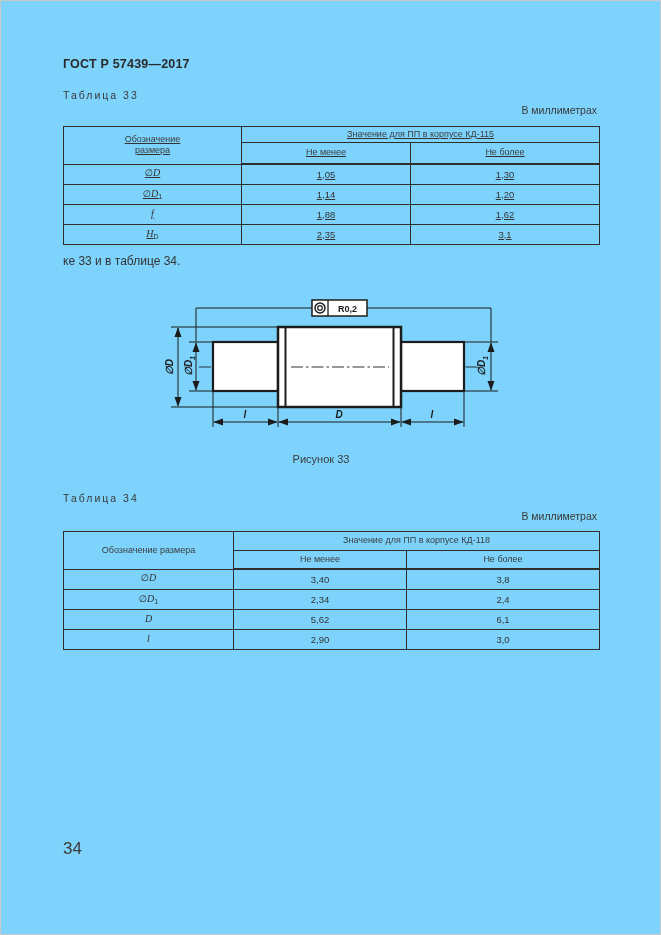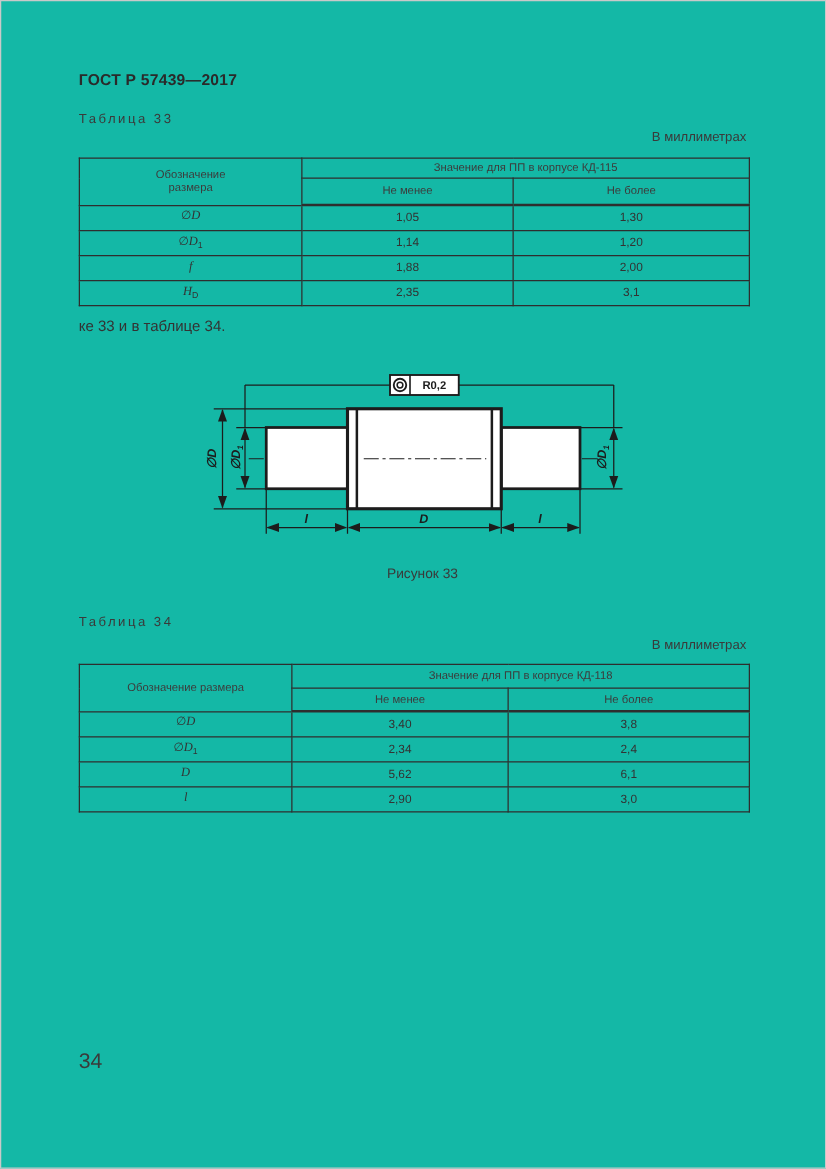--- a/index.html
+++ b/index.html
@@ -1,32 +1,32 @@
 <!DOCTYPE html>
 <html><head>
 <meta charset="utf-8">
 <style>
   html,body{margin:0;padding:0;background:#e8e8e8;}
   .page{
     position:relative;
     width:661px;height:935px;
-    background:#14b8a6;
+    background:#7dd3fc;
     border:1px solid #c9c9c9;
     box-sizing:border-box;
     font-family:"Liberation Sans", sans-serif;
     color:#2a2a2a;
     overflow:hidden;
   }
   .abs{position:absolute;}
   .doc-header{left:62px;top:56px;font-size:12.5px;font-weight:bold;letter-spacing:.2px;}
   .tbl-label{font-size:10.5px;letter-spacing:2px;color:#3a3a3a;}
   .units{font-size:10.5px;color:#3a3a3a;right:63px;}
   .para{left:62px;top:252px;width:537px;font-size:12px;line-height:16px;color:#333;}
   .para .l1{text-indent:28px;}
-  .caption{left:0;top:452px;width:640px;text-align:center;font-size:11px;color:#3a3a3a;padding-left:17px;}
+  .caption{left:0;top:452px;width:640px;text-align:center;font-size:11px;color:#3a3a3a;}
   .pagenum{left:62px;top:838px;font-size:17px;color:#3a3a3a;}
 
   table.gt{
     position:absolute;left:62px;
     border-collapse:collapse;table-layout:fixed;
     width:537px;
     font-size:9.5px;color:#333;
   }
   table.gt td{
     border:1.3px solid #2e2e2e;
@@ -50,21 +50,21 @@
 </head>
 <body>
 
 <div class="page">
 
   <div class="abs doc-header">ГОСТ Р 57439—2017</div>
 
   <div class="abs tbl-label" style="left:62px;top:88px;">Таблица 33</div>
   <div class="abs units" style="top:103px;">В миллиметрах</div>
 
-  <table class="gt" style="top:125px;">
+  <table class="gt" style="top:125px;text-decoration:underline;">
     <colgroup>
         <col style="width:178px">
         <col style="width:169px">
         <col>
       </colgroup>
     <tbody>
       <tr>
         <td rowspan="2" class="hd">
           <div>Обозначение</div>
           <div>размера</div>
@@ -81,21 +81,21 @@
         <td>1,30</td>
       </tr>
       <tr class="drow">
         <td class="sym"><span>∅</span><i>D</i><sub>1</sub></td>
         <td>1,14</td>
         <td>1,20</td>
       </tr>
       <tr class="drow">
         <td class="sym"><span></span><i>f</i><sub></sub></td>
         <td>1,88</td>
-        <td>2,00</td>
+        <td>1,62</td>
       </tr>
       <tr class="drow">
         <td class="sym"><span></span><i>H</i><sub>D</sub></td>
         <td>2,35</td>
         <td>3,1</td>
       </tr>
     </tbody>
   </table>
 
   <div class="abs para">

